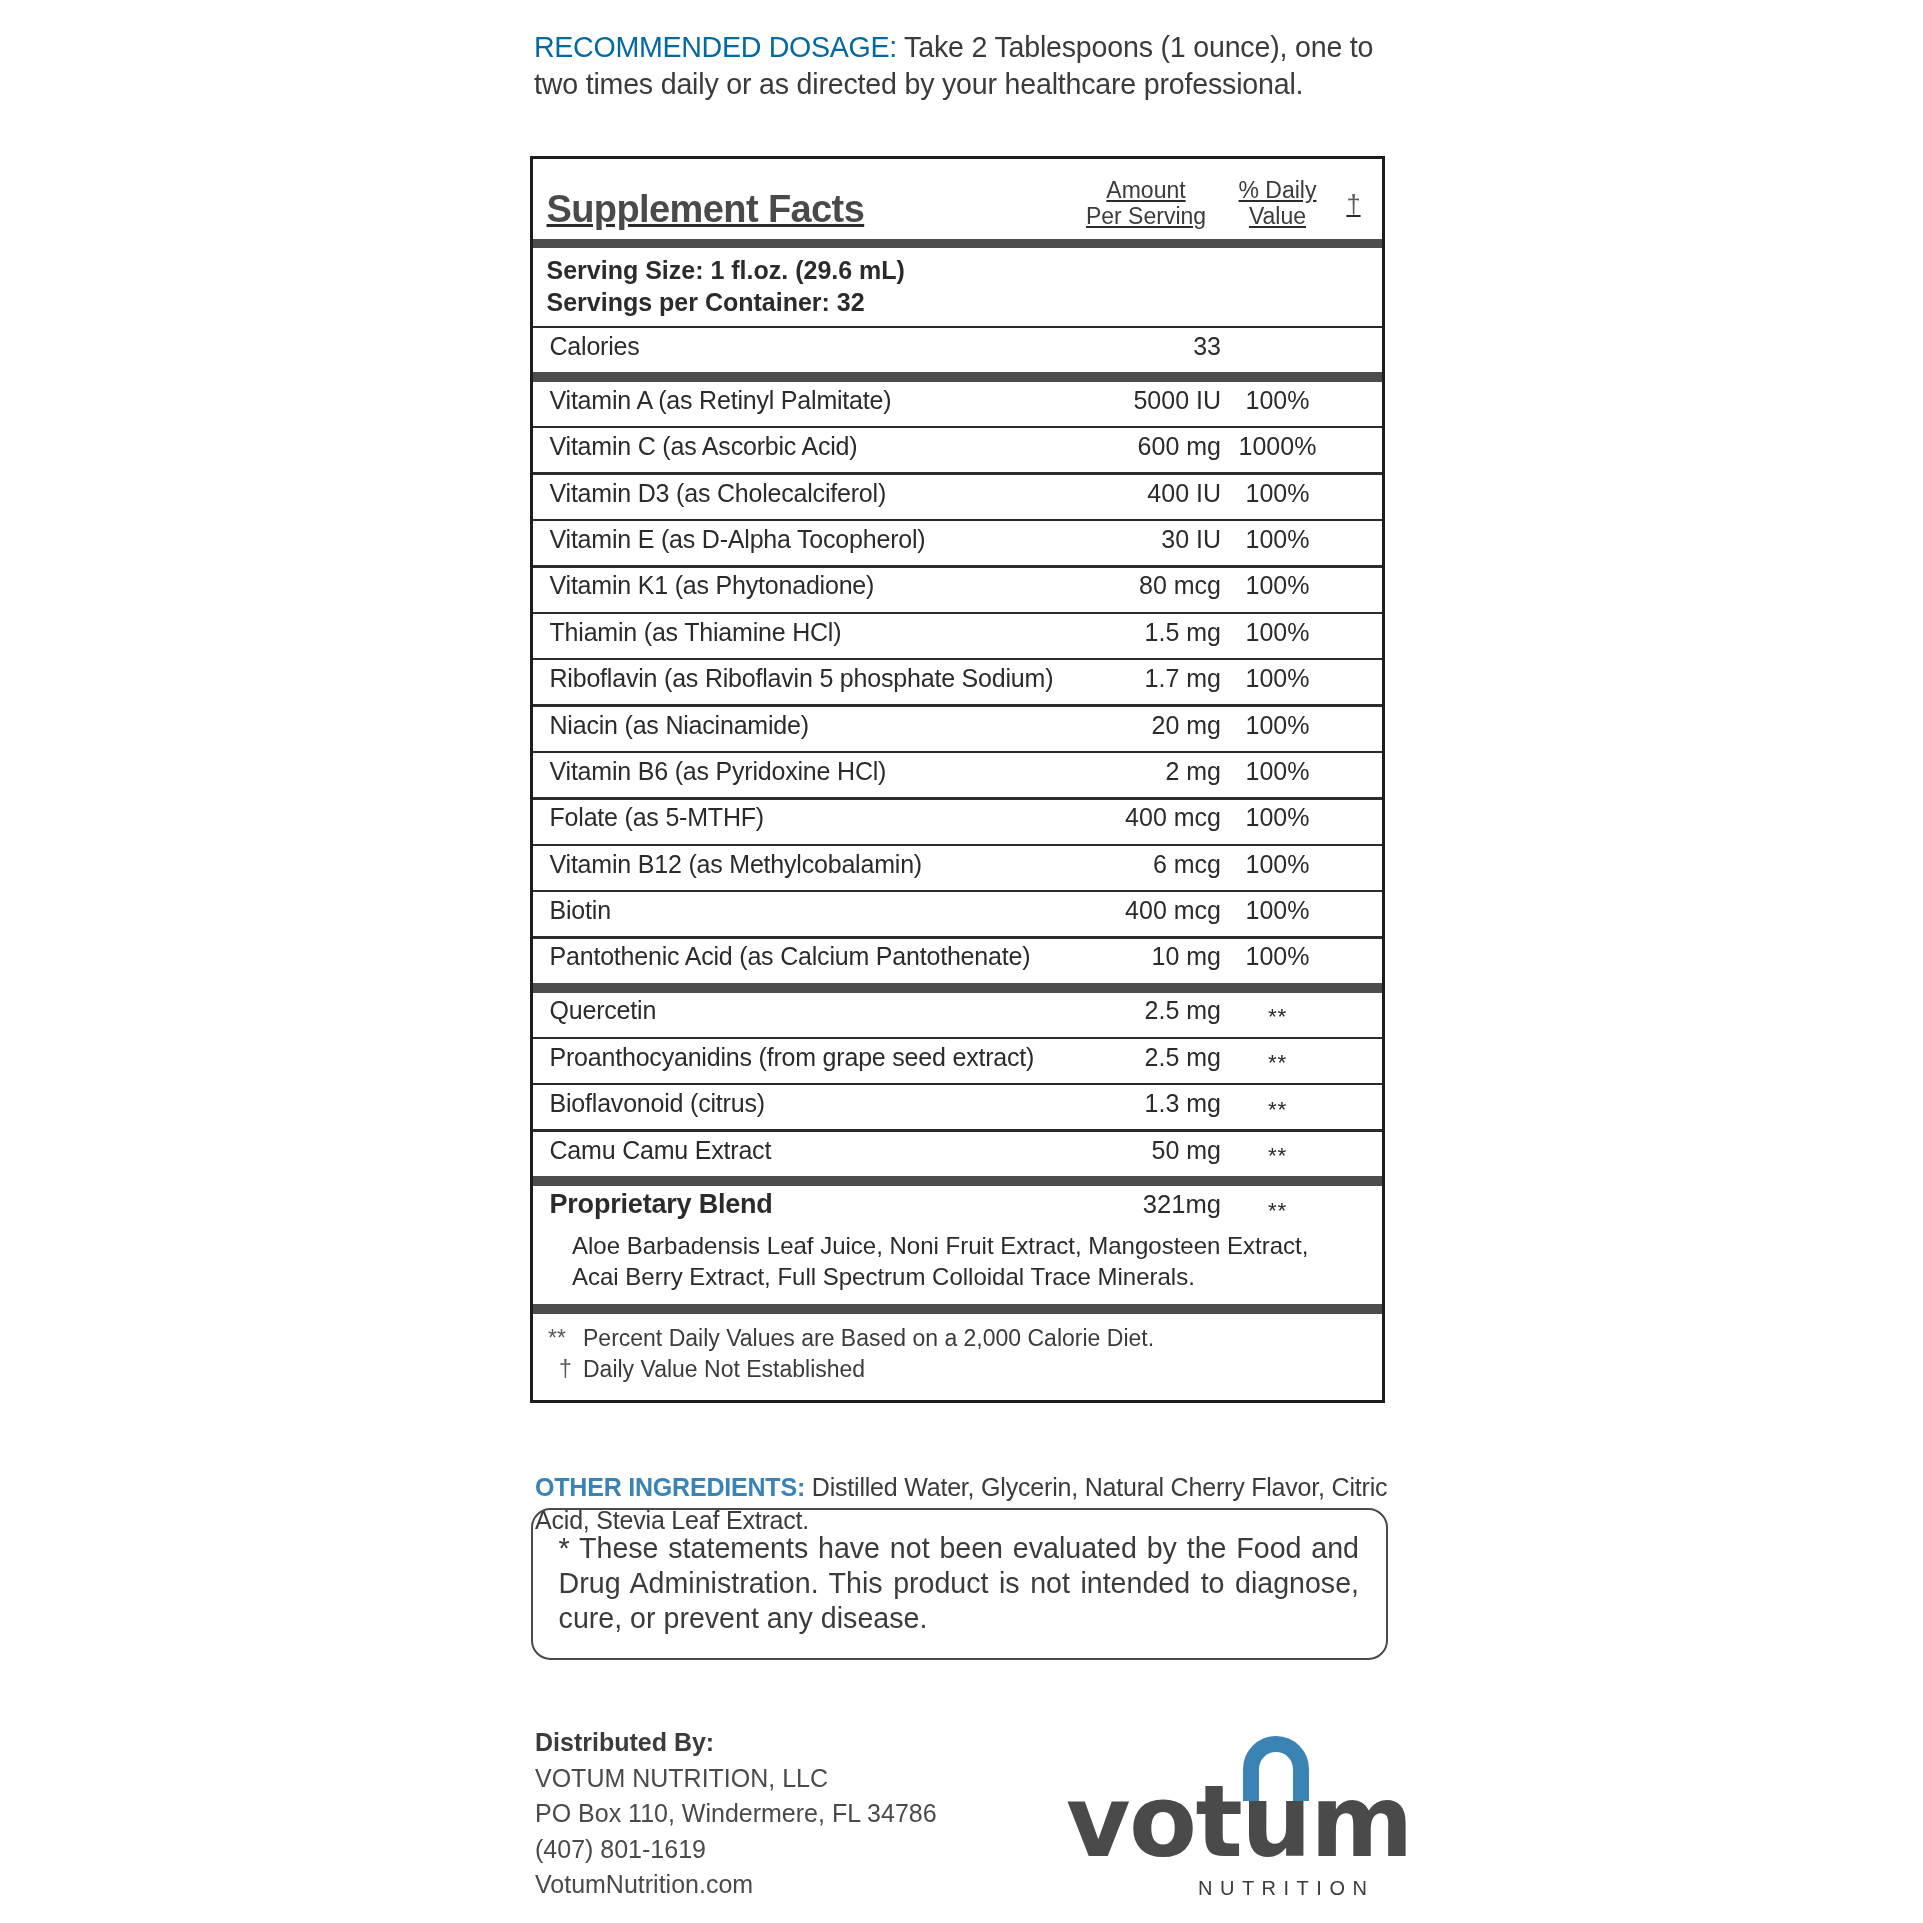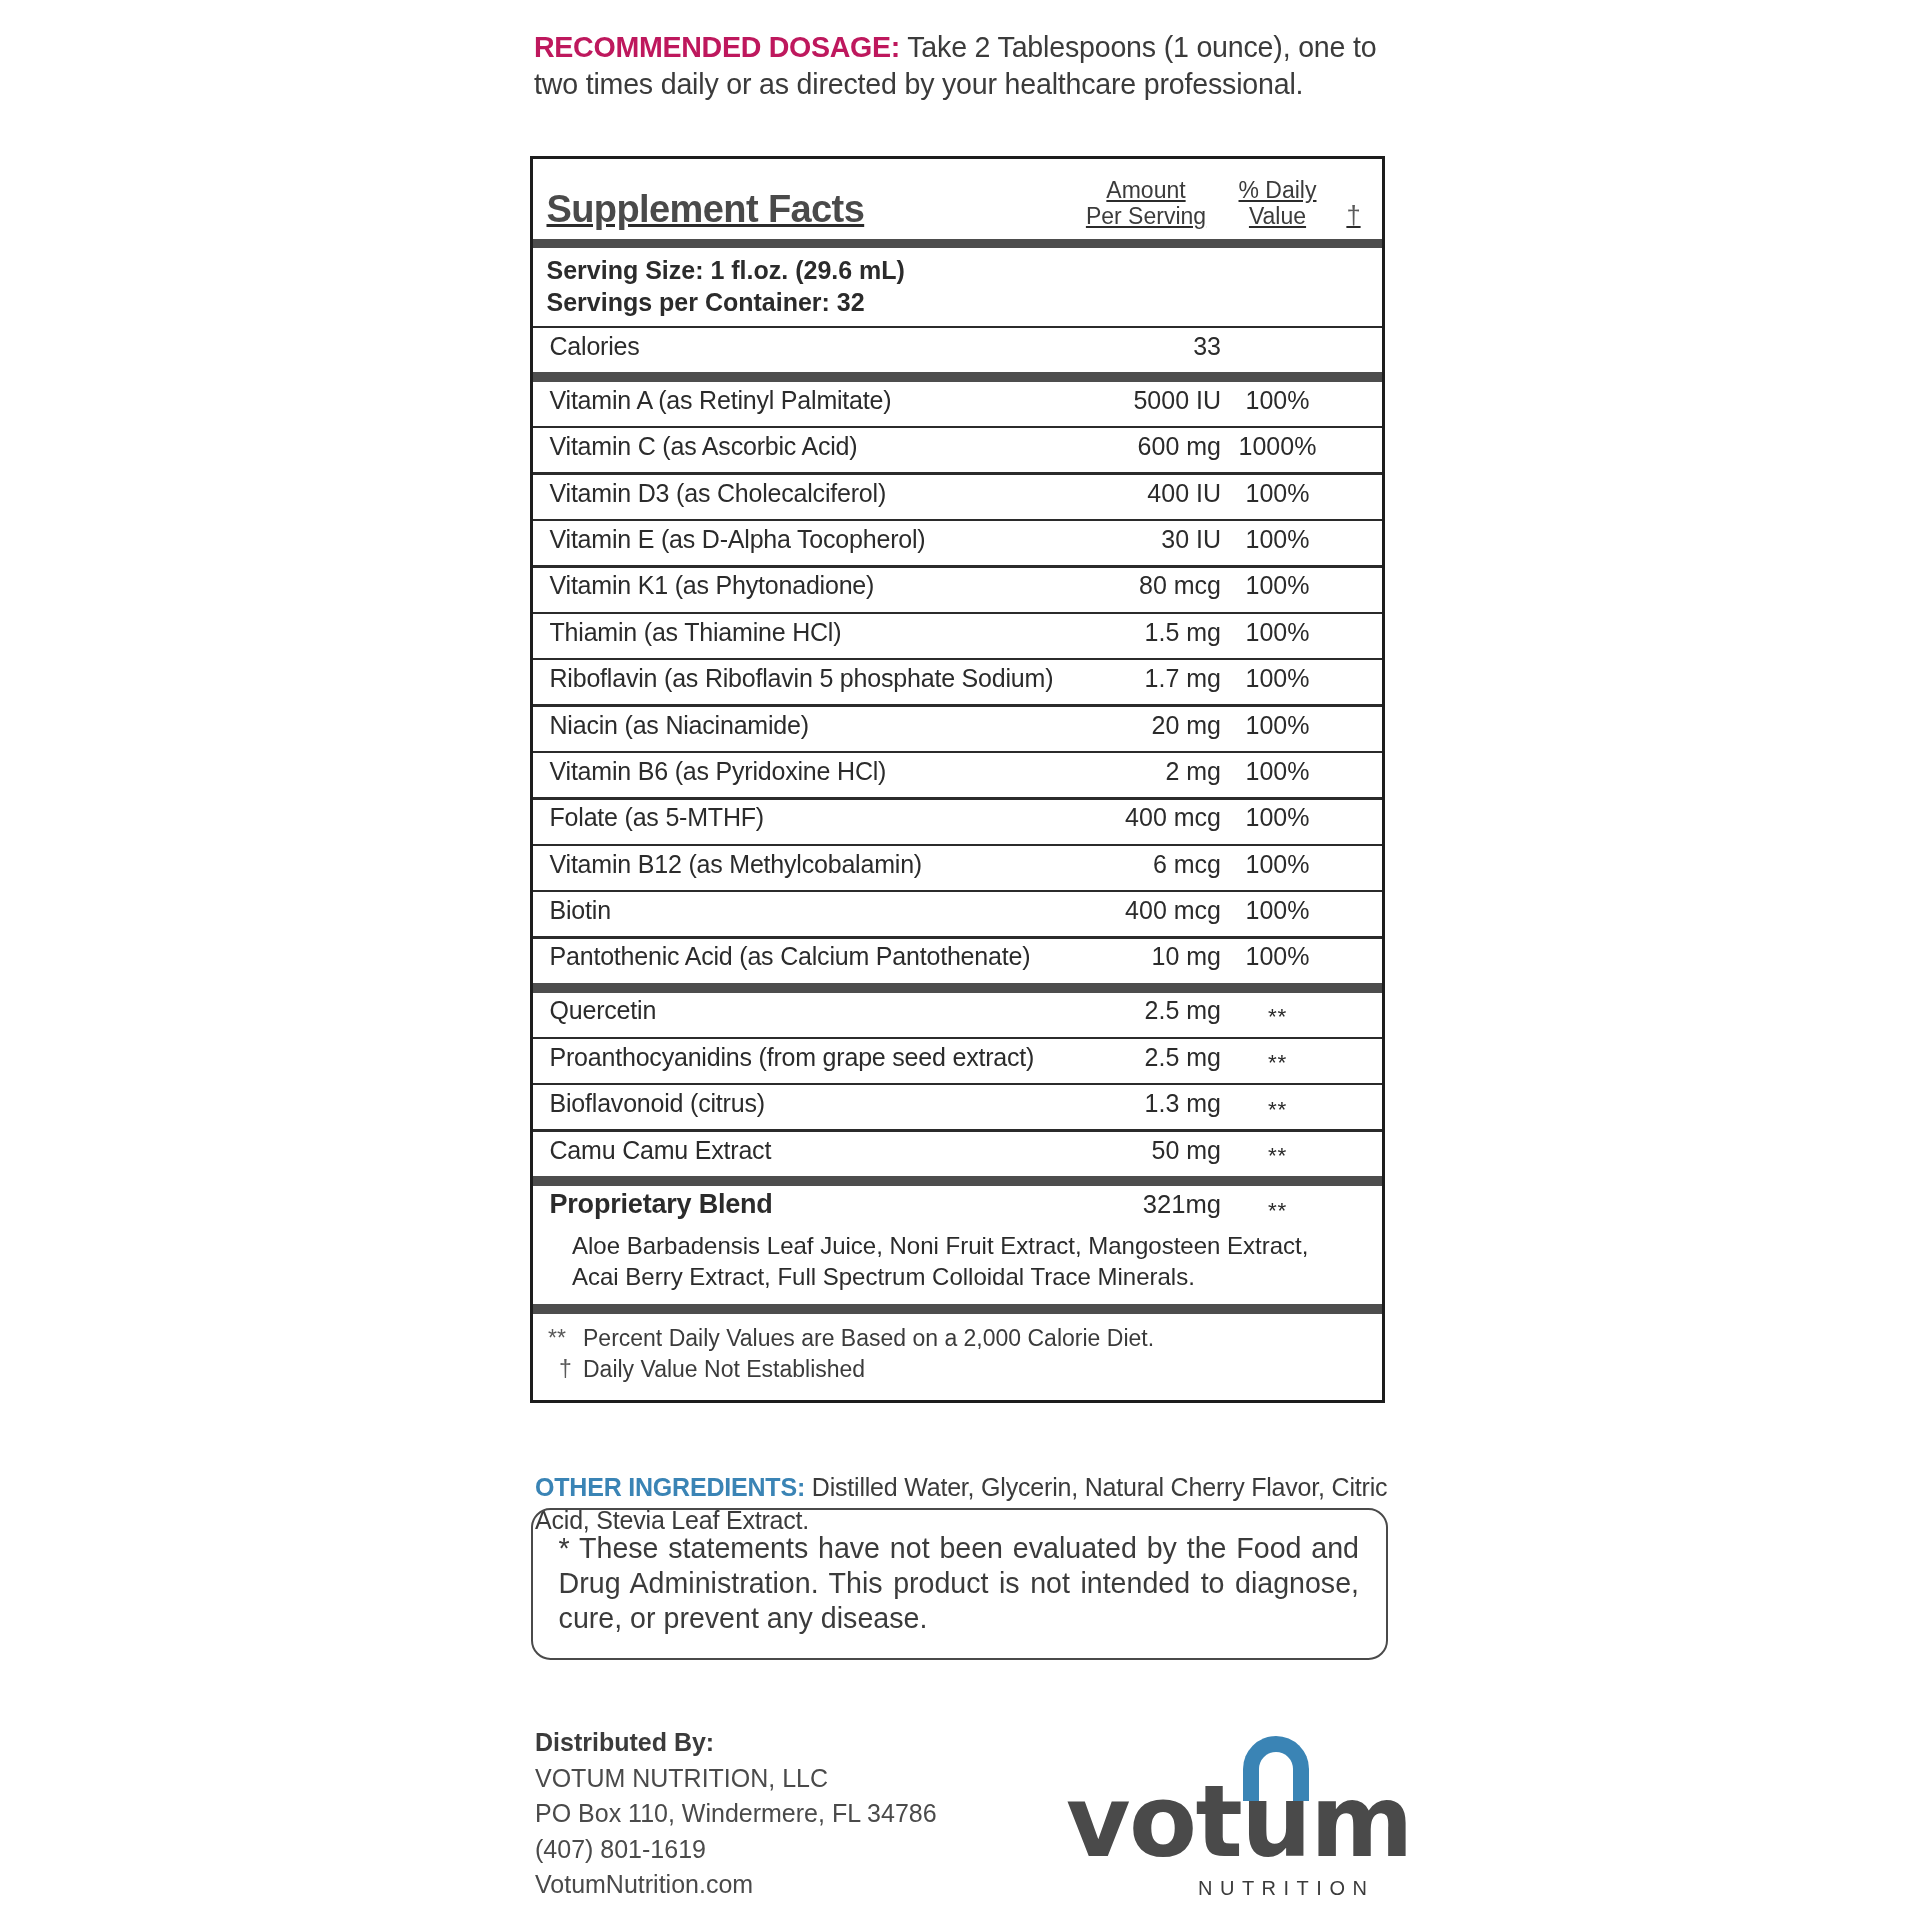--- a/index.html
+++ b/index.html
@@ -20,22 +20,22 @@
     position: absolute;
     left: 534px;
     top: 28.6px;
     width: 864px;
     font-size: 28.6px;
     line-height: 1.32;
     color: #3b3b3b;
     letter-spacing: -0.2px;
   }
   .dosage .lead {
-    color: #be185d;
-    font-weight: bold;
+    color: #0369a1;
+    font-weight: normal;
     letter-spacing: -0.3px;
     margin-top: 32px;
   }
 
   
   .facts {
     position: absolute;
     left: 530px;
     top: 156px;
     width: 855px;
@@ -56,21 +56,21 @@
   .facts-title {
     font-size: 38px;
     font-weight: bold;
     color: #4a4a4a;
     letter-spacing: -0.6px;
     line-height: 1;
     padding-bottom: 4.5px;
   }
   .header-cols {
     display: flex;
-    align-items: flex-end;
+    align-items: center;
     padding-bottom: 3px;
   }
   .hcol {
     text-align: center;
     font-size: 23px;
     line-height: 1.15;
     color: #3b3b3b;
     white-space: nowrap;
   }
   .hcol.amount { width: 150px; }

